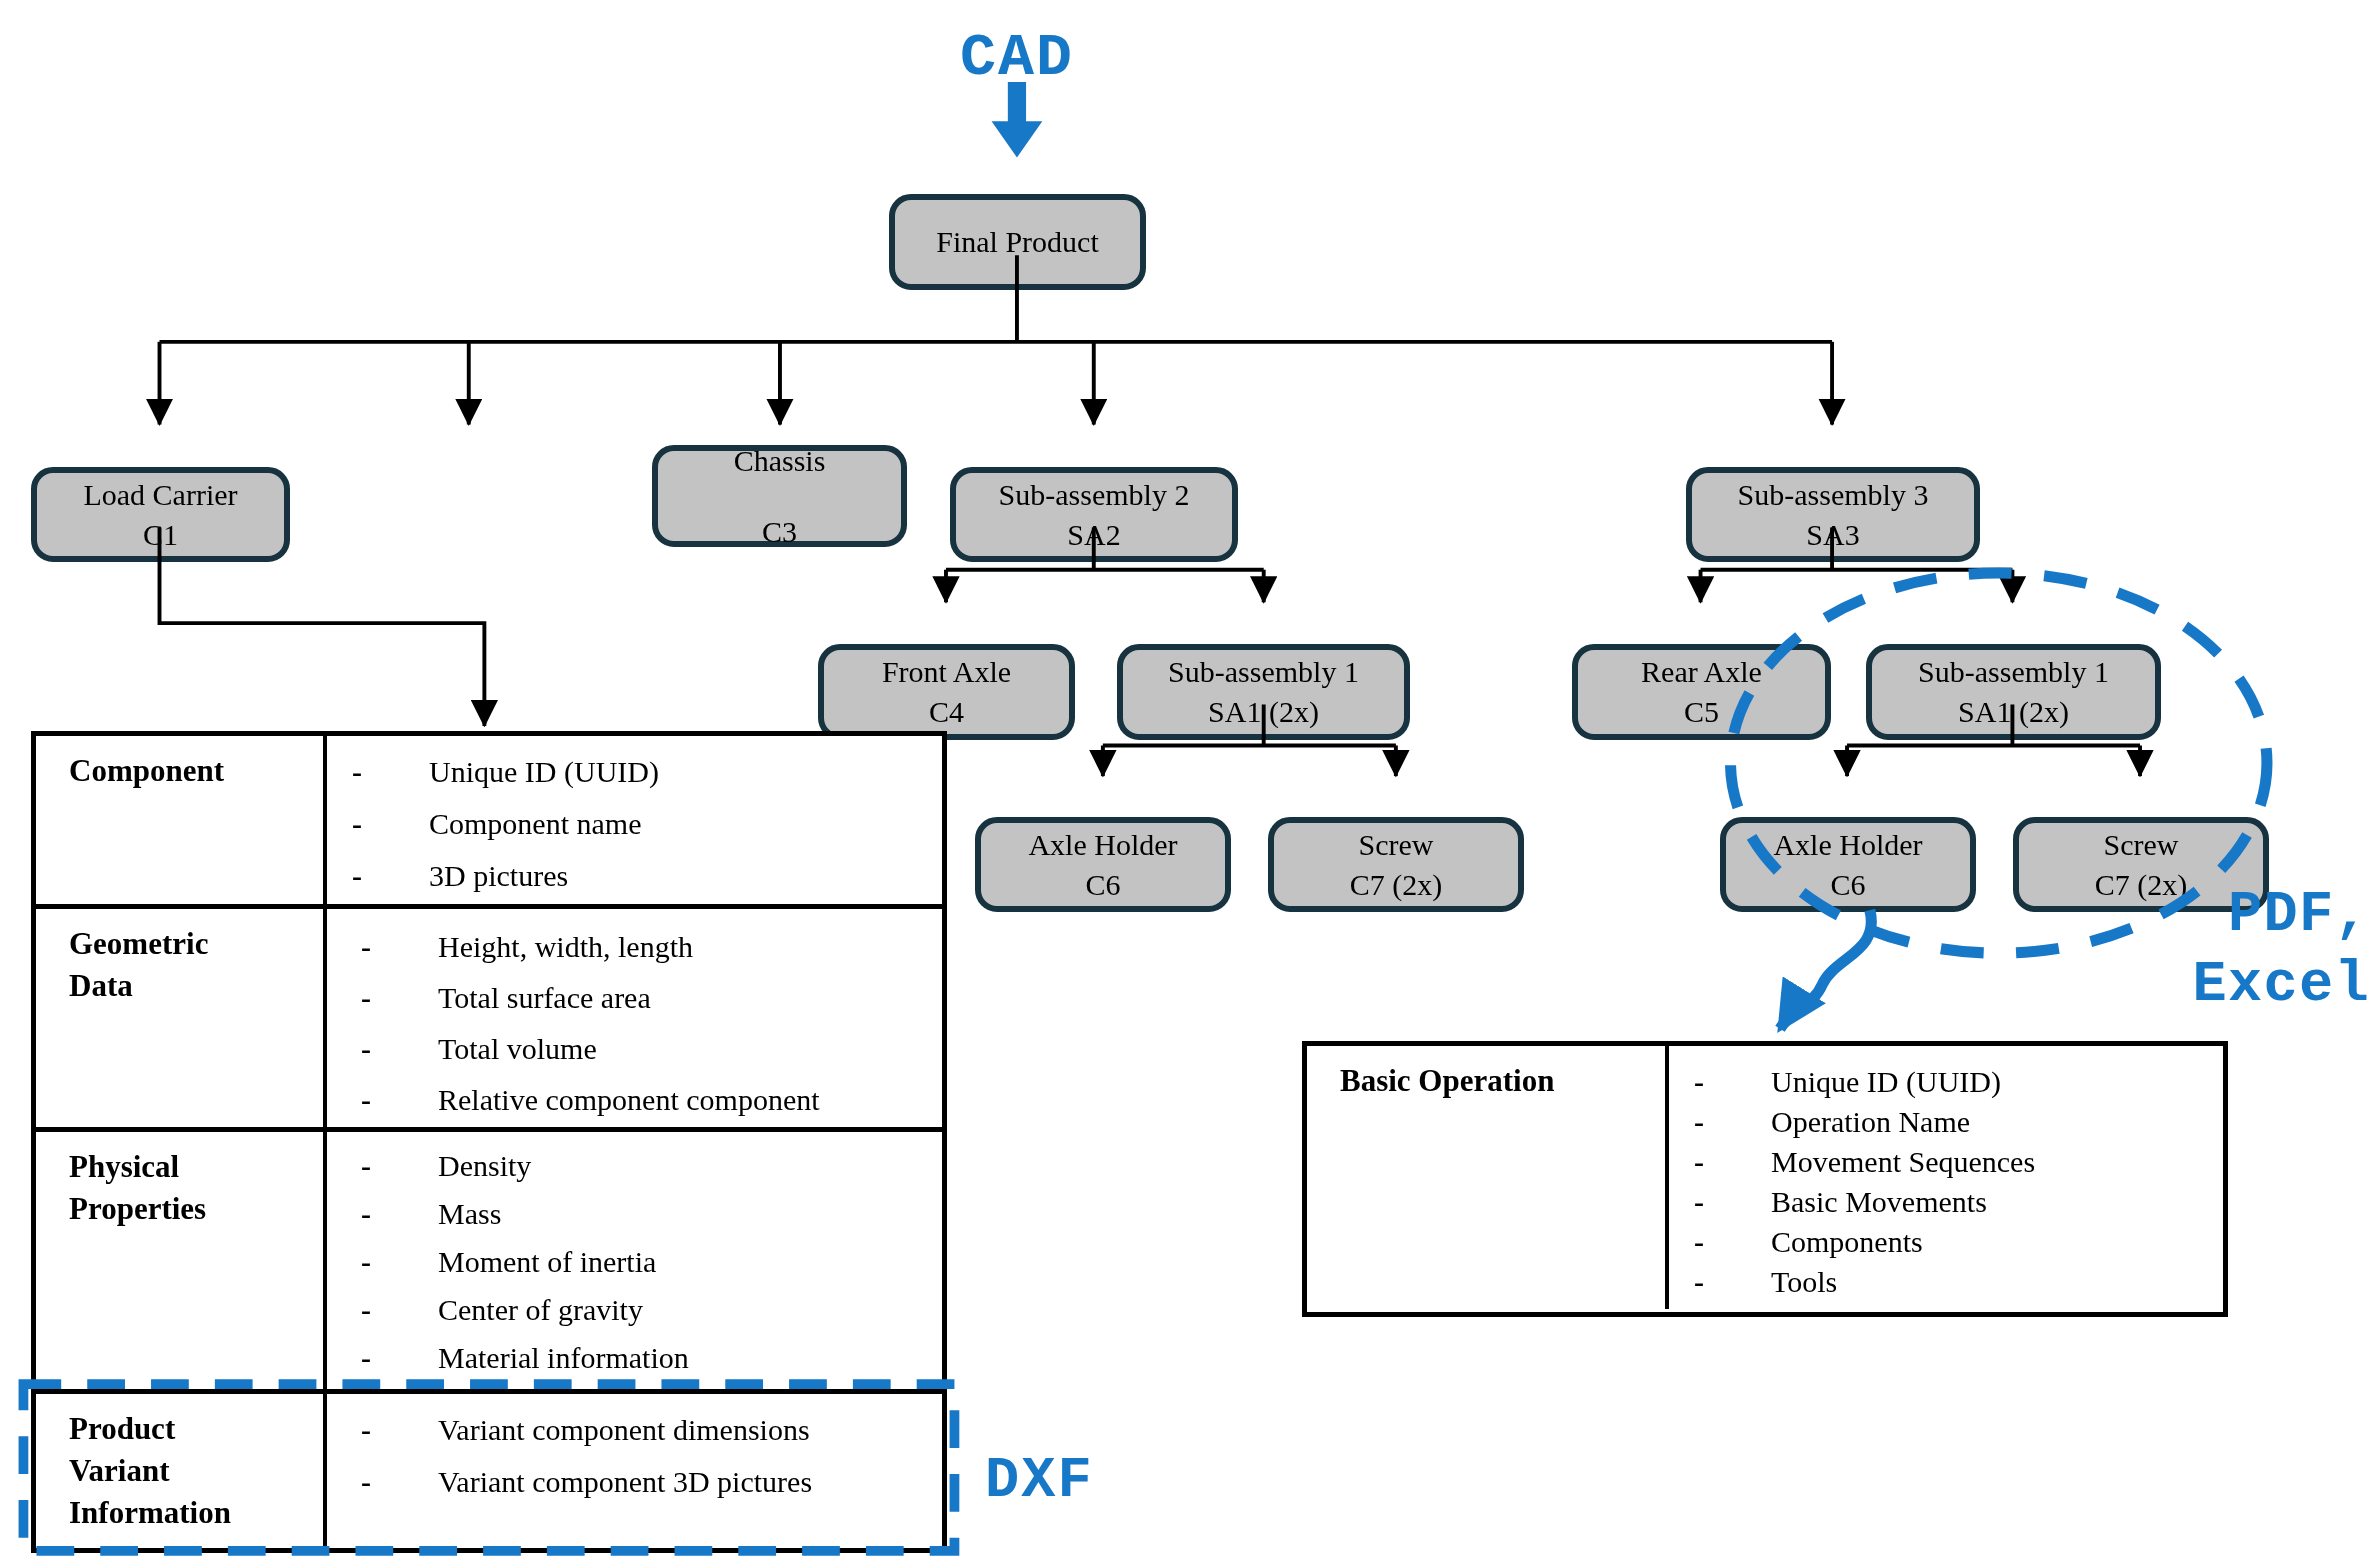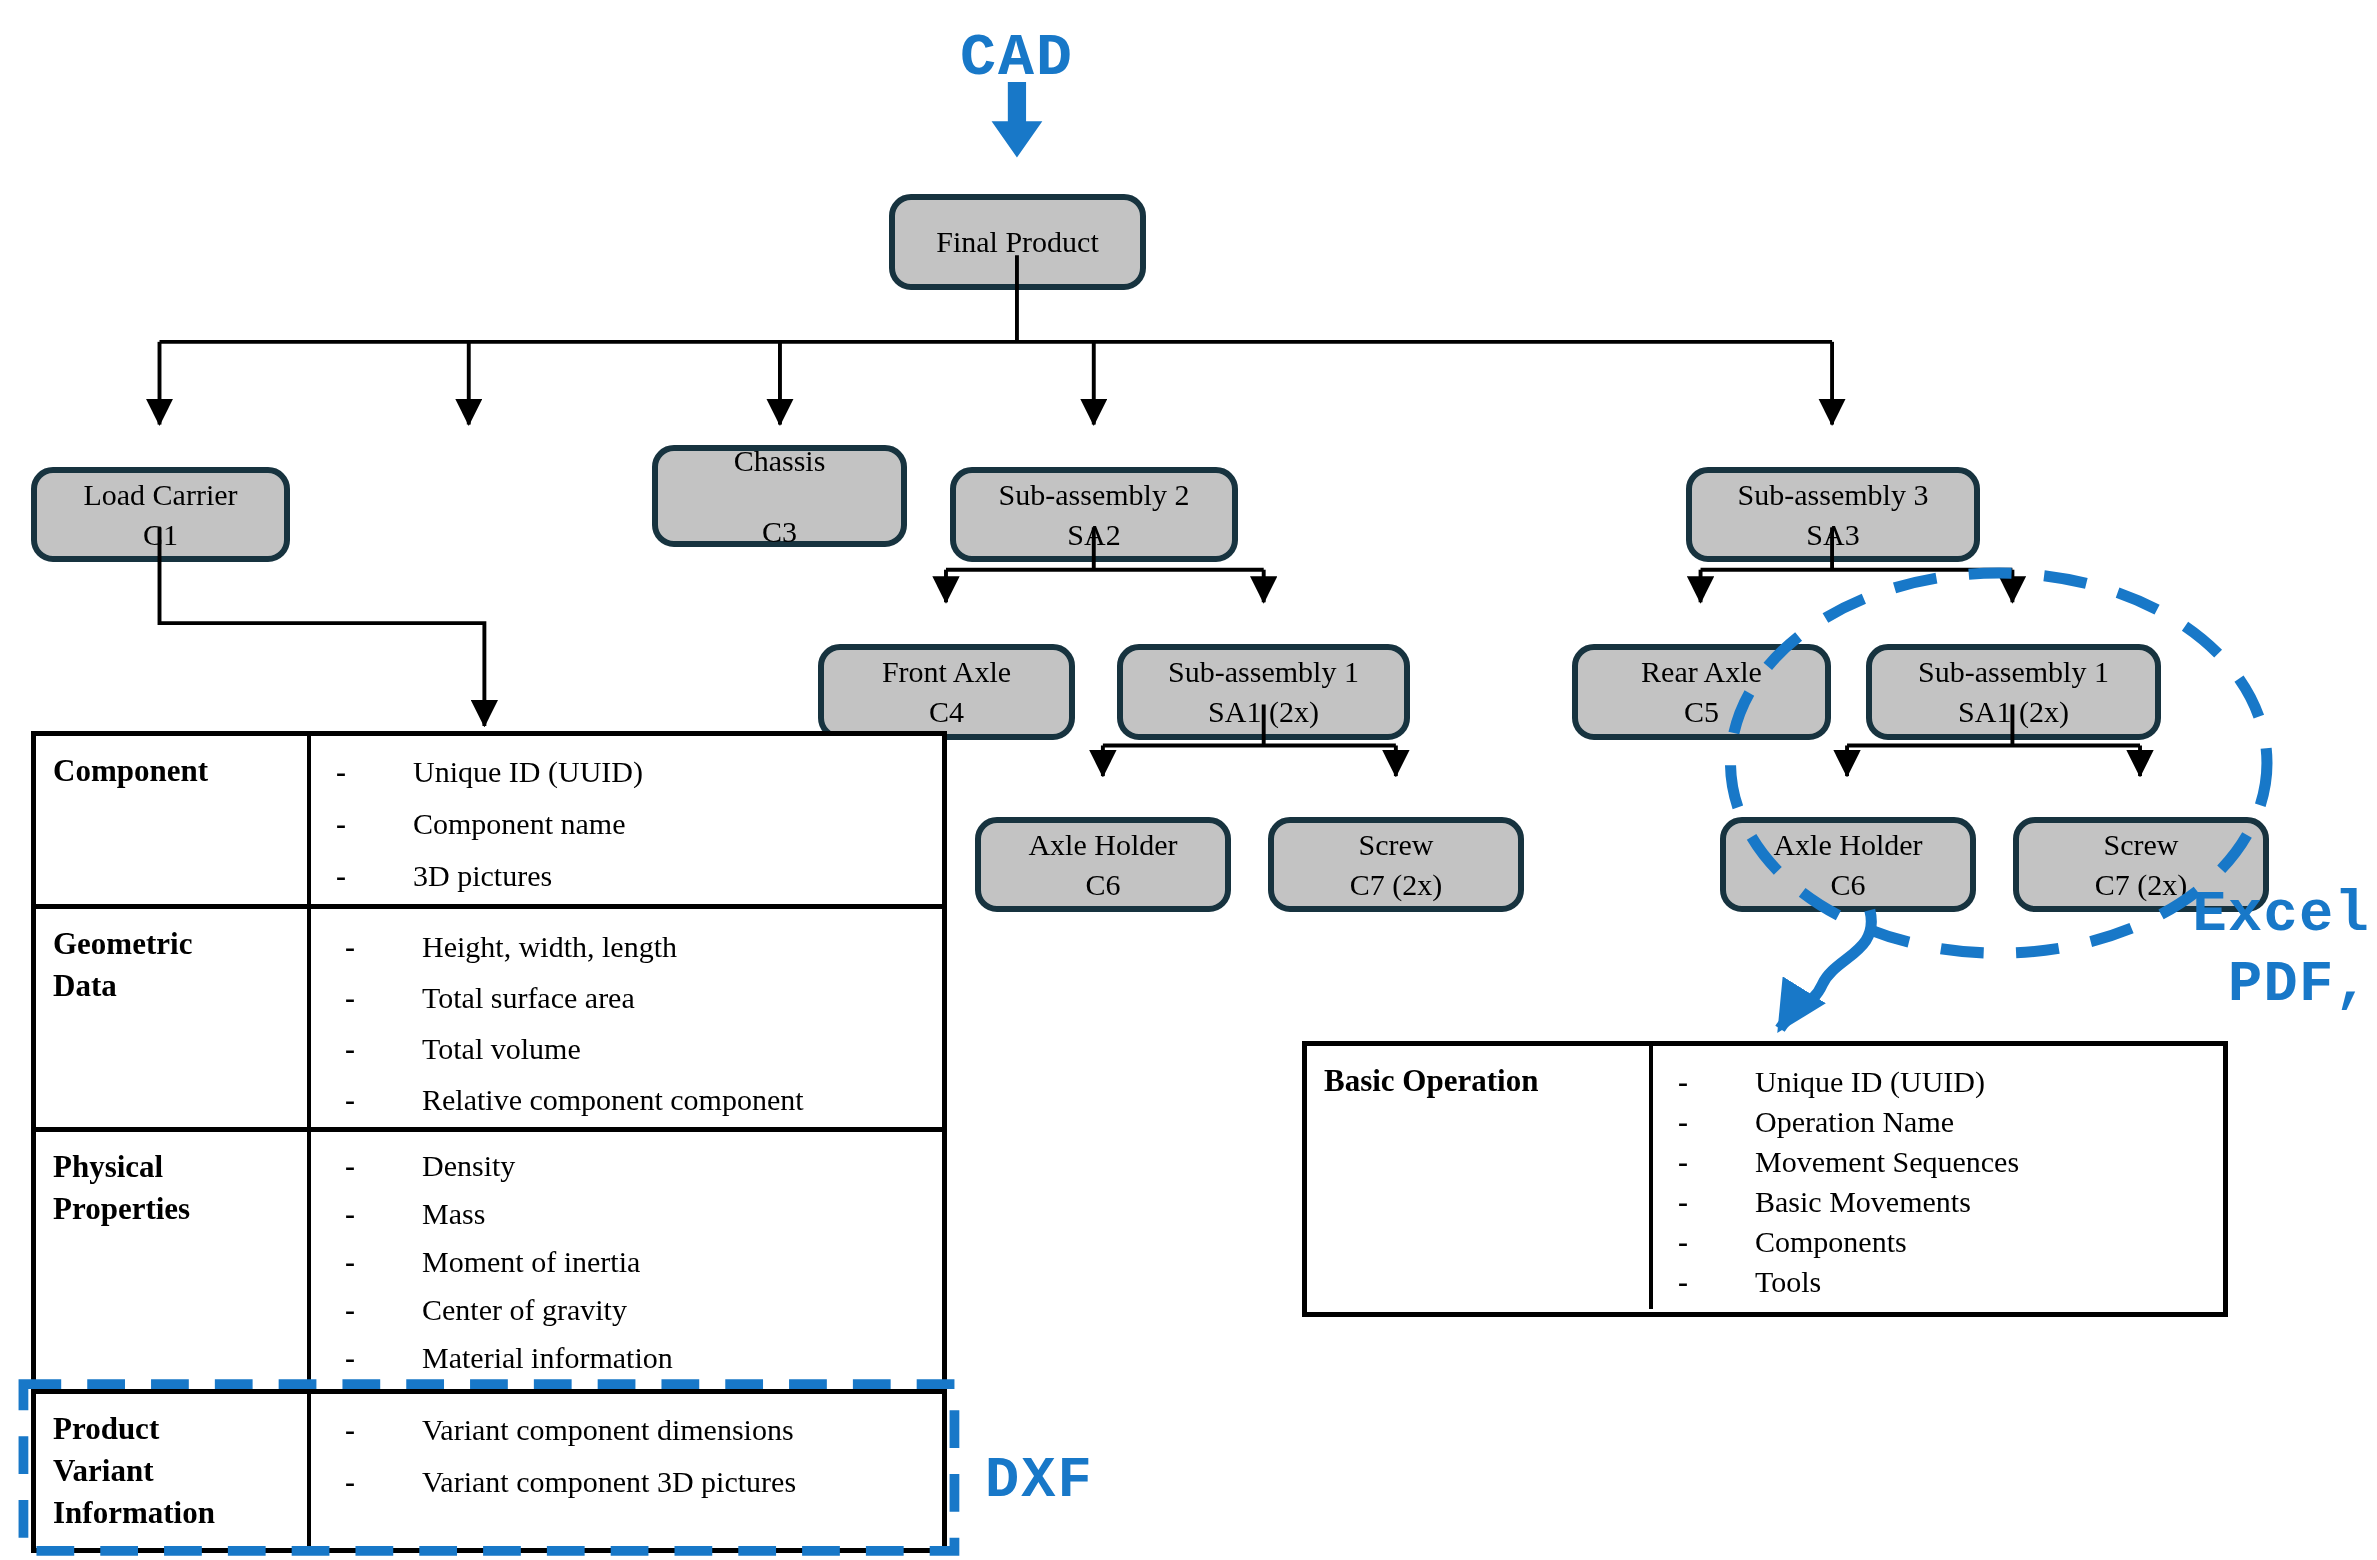--- a/index.html
+++ b/index.html
@@ -10,21 +10,21 @@
   
   .node{
     position:absolute;box-sizing:border-box;
     background:#C3C3C3;border:6.5px solid #17333F;border-radius:22px;
     display:flex;flex-direction:column;align-items:center;justify-content:center;
     font-size:30px;line-height:40px;color:#000;text-align:center;margin-top:36px;
   }
   
   .tbl{position:absolute;box-sizing:border-box;border:5.9px solid #000;background:#fff;
        display:flex;flex-direction:column;}
-  .trow{display:flex;box-sizing:border-box;}
+  .trow{display:flex;box-sizing:border-box;padding-left:16px;}
   .trow.sep{border-top:5.9px solid #000;gap:9px;}
   .hcell{box-sizing:border-box;border-right:4.6px solid #000;flex:0 0 auto;
          font-weight:700;font-size:31px;line-height:42px;padding:14.3px 5.2px 0 17px;color:#000;}
   .hcell span{display:inline-block;max-width:195px;}
   .icell{flex:1 1 auto;box-sizing:border-box;padding:10.4px 5.2px 0 25px;font-size:30px;color:#000;}
   .li{display:flex;}
   .li .dash{flex:0 0 77px;font-weight:700;}
   .lh80 .li{line-height:52px;}
   .lh78 .li{line-height:51px;}
   .lh74 .li{line-height:48px;}
@@ -231,22 +231,22 @@
             <span class="dash">-</span>
             <span>Tools</span>
           </div>
       </div>
     </div>
   </div>
 
   <div class="bluelabel" id="cad-label">CAD</div>
 
   <div class="bluelabel" id="pdf-excel-label">
+    <div>PDF,</div>
     <div>Excel</div>
-    <div>PDF,</div>
   </div>
 
   <div class="bluelabel" id="dxf-label">DXF</div>
 
   <svg id="overlay" viewBox="0 0 3651 2396">
     <defs>
       <marker id="mB" viewBox="0 0 10 10" refX="9.5" refY="5" markerWidth="7" markerHeight="7" orient="auto">
         <path d="M0 0 L10 5 L0 10 z" fill="#000"></path>
       </marker>
       <marker id="mBlue" viewBox="0 0 10 10" refX="9" refY="5" markerWidth="4.6" markerHeight="4.6" orient="auto">

